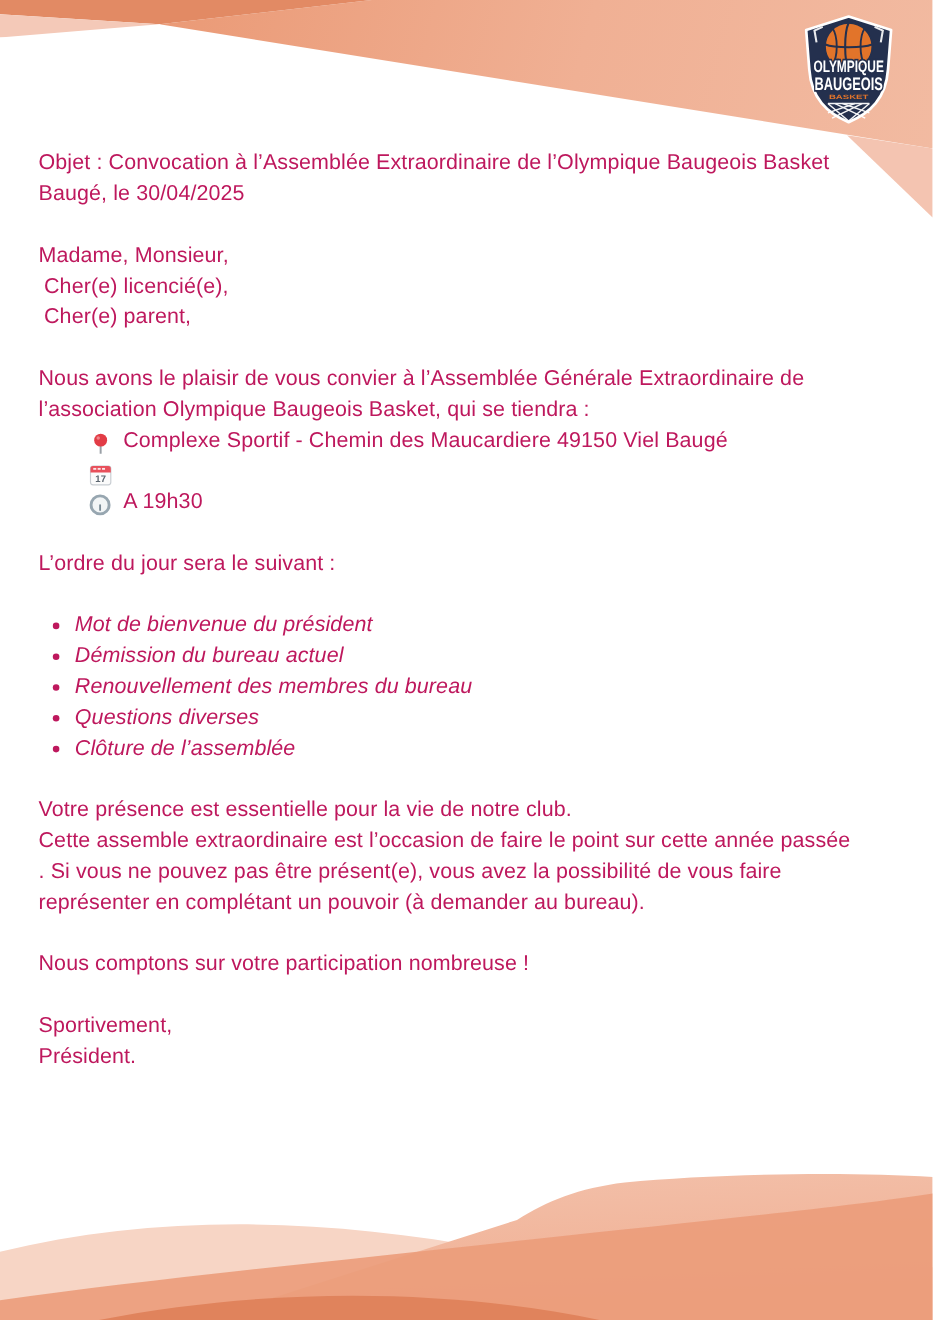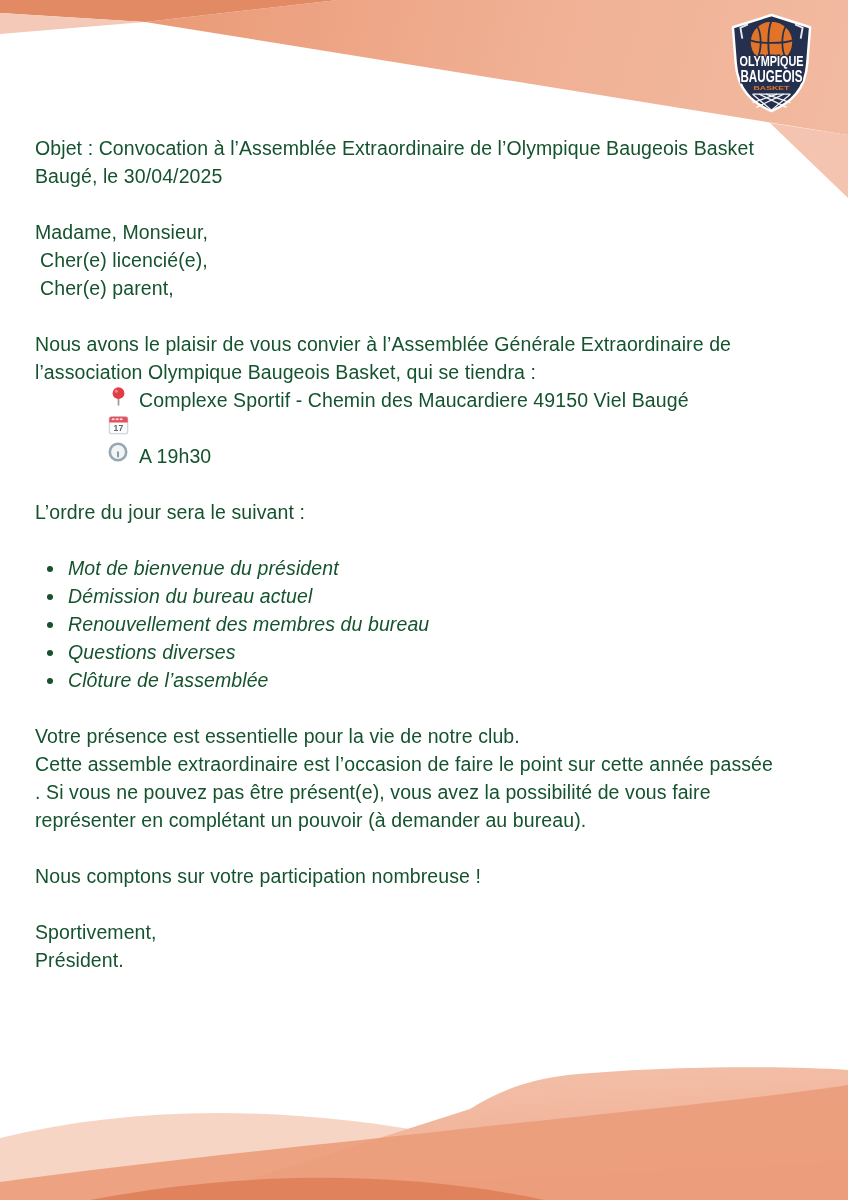--- a/index.html
+++ b/index.html
@@ -3,21 +3,21 @@
 <meta charset="utf-8">
 <style>
   html, body { margin: 0; padding: 0; background: #ffffff; }
   .page {
     position: relative;
     width: 848px;
     height: 1200px;
     background: #ffffff;
     overflow: hidden;
     font-family: "Liberation Sans", "DejaVu Sans", sans-serif;
-    color: #14532d;
+    color: #be185d;
   }
 
   
   .hdr-shape { position: absolute; top: 0; left: 0; width: 848px; height: 210px; }
   .hdr-main {
     background: linear-gradient(105deg, #e9946e 5%, #f0b094 60%, #f2bba2 100%);
     clip-path: polygon(338px 0, 848px 0, 848px 135px, 145px 22px);
   }
   .hdr-dark {
     background: #e28a64;
@@ -42,22 +42,22 @@
     position: absolute;
     left: 35px; right: 30px; top: 134px;
     font-size: 19.5px;
     line-height: 28px;
     letter-spacing: 0.1px;
   }
   .block { margin: 0 0 28px 0; }
   .line { white-space: nowrap; }
   .indent { padding-left: 5px; }
 
-  .detail-row { display: flex; align-items: flex-start; gap: 10px; padding-left: 46px; height: 28px; }
-  .detail-icon { flex: 0 0 auto; display: inline-flex; width: 21px; height: 21px; margin-left: 27px; }
+  .detail-row { display: flex; align-items: flex-end; gap: 10px; padding-left: 46px; height: 28px; }
+  .detail-icon { flex: 0 0 auto; display: inline-flex; width: 21px; height: 21px; }
 
   ul.agenda { margin: 0 0 28px 0; padding-left: 31px; }
   ul.agenda li { line-height: 28px; padding-left: 2px; font-style: italic; }
 
   
   .footer-waves { position: absolute; left: 0; bottom: 0; width: 848px; height: 232px; }
 </style>
 </head>
 <body>
 

